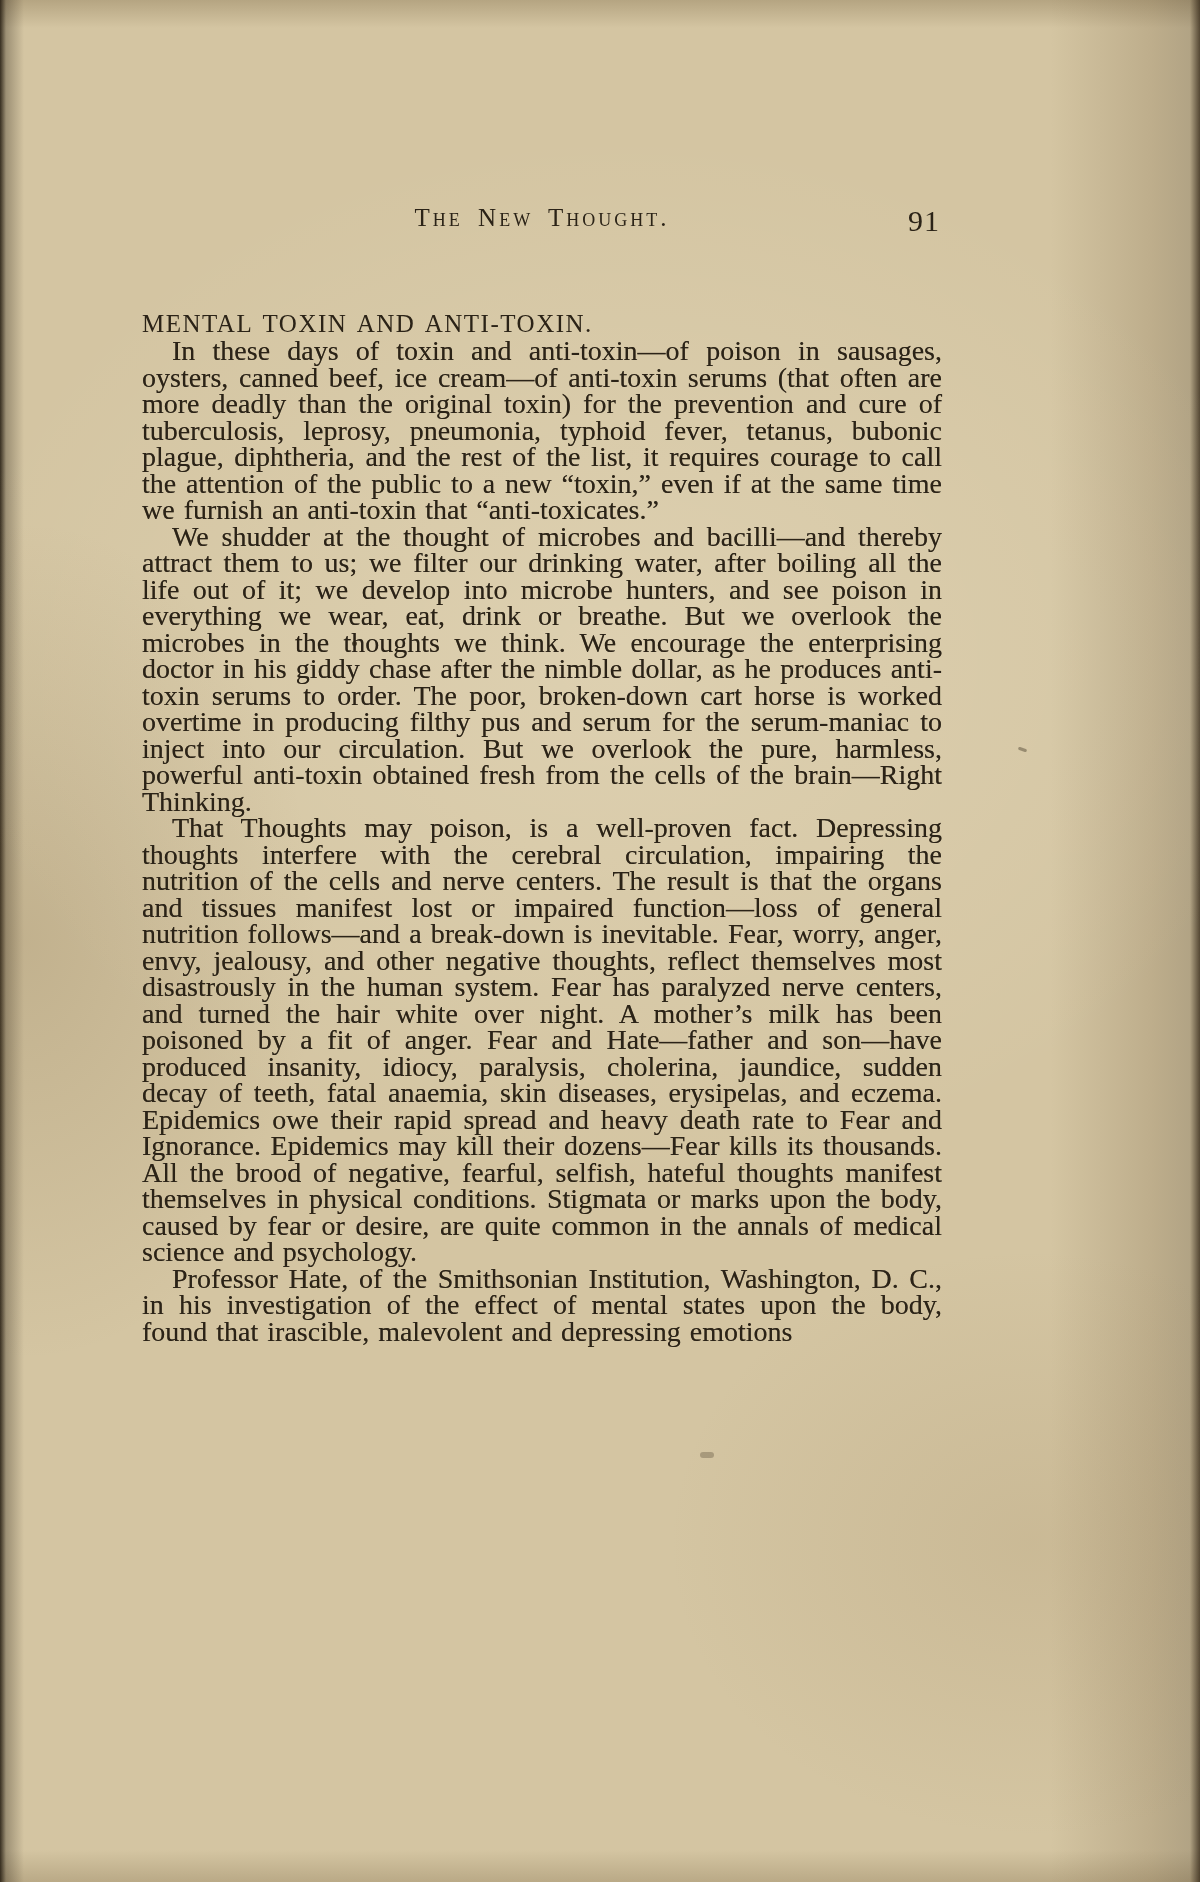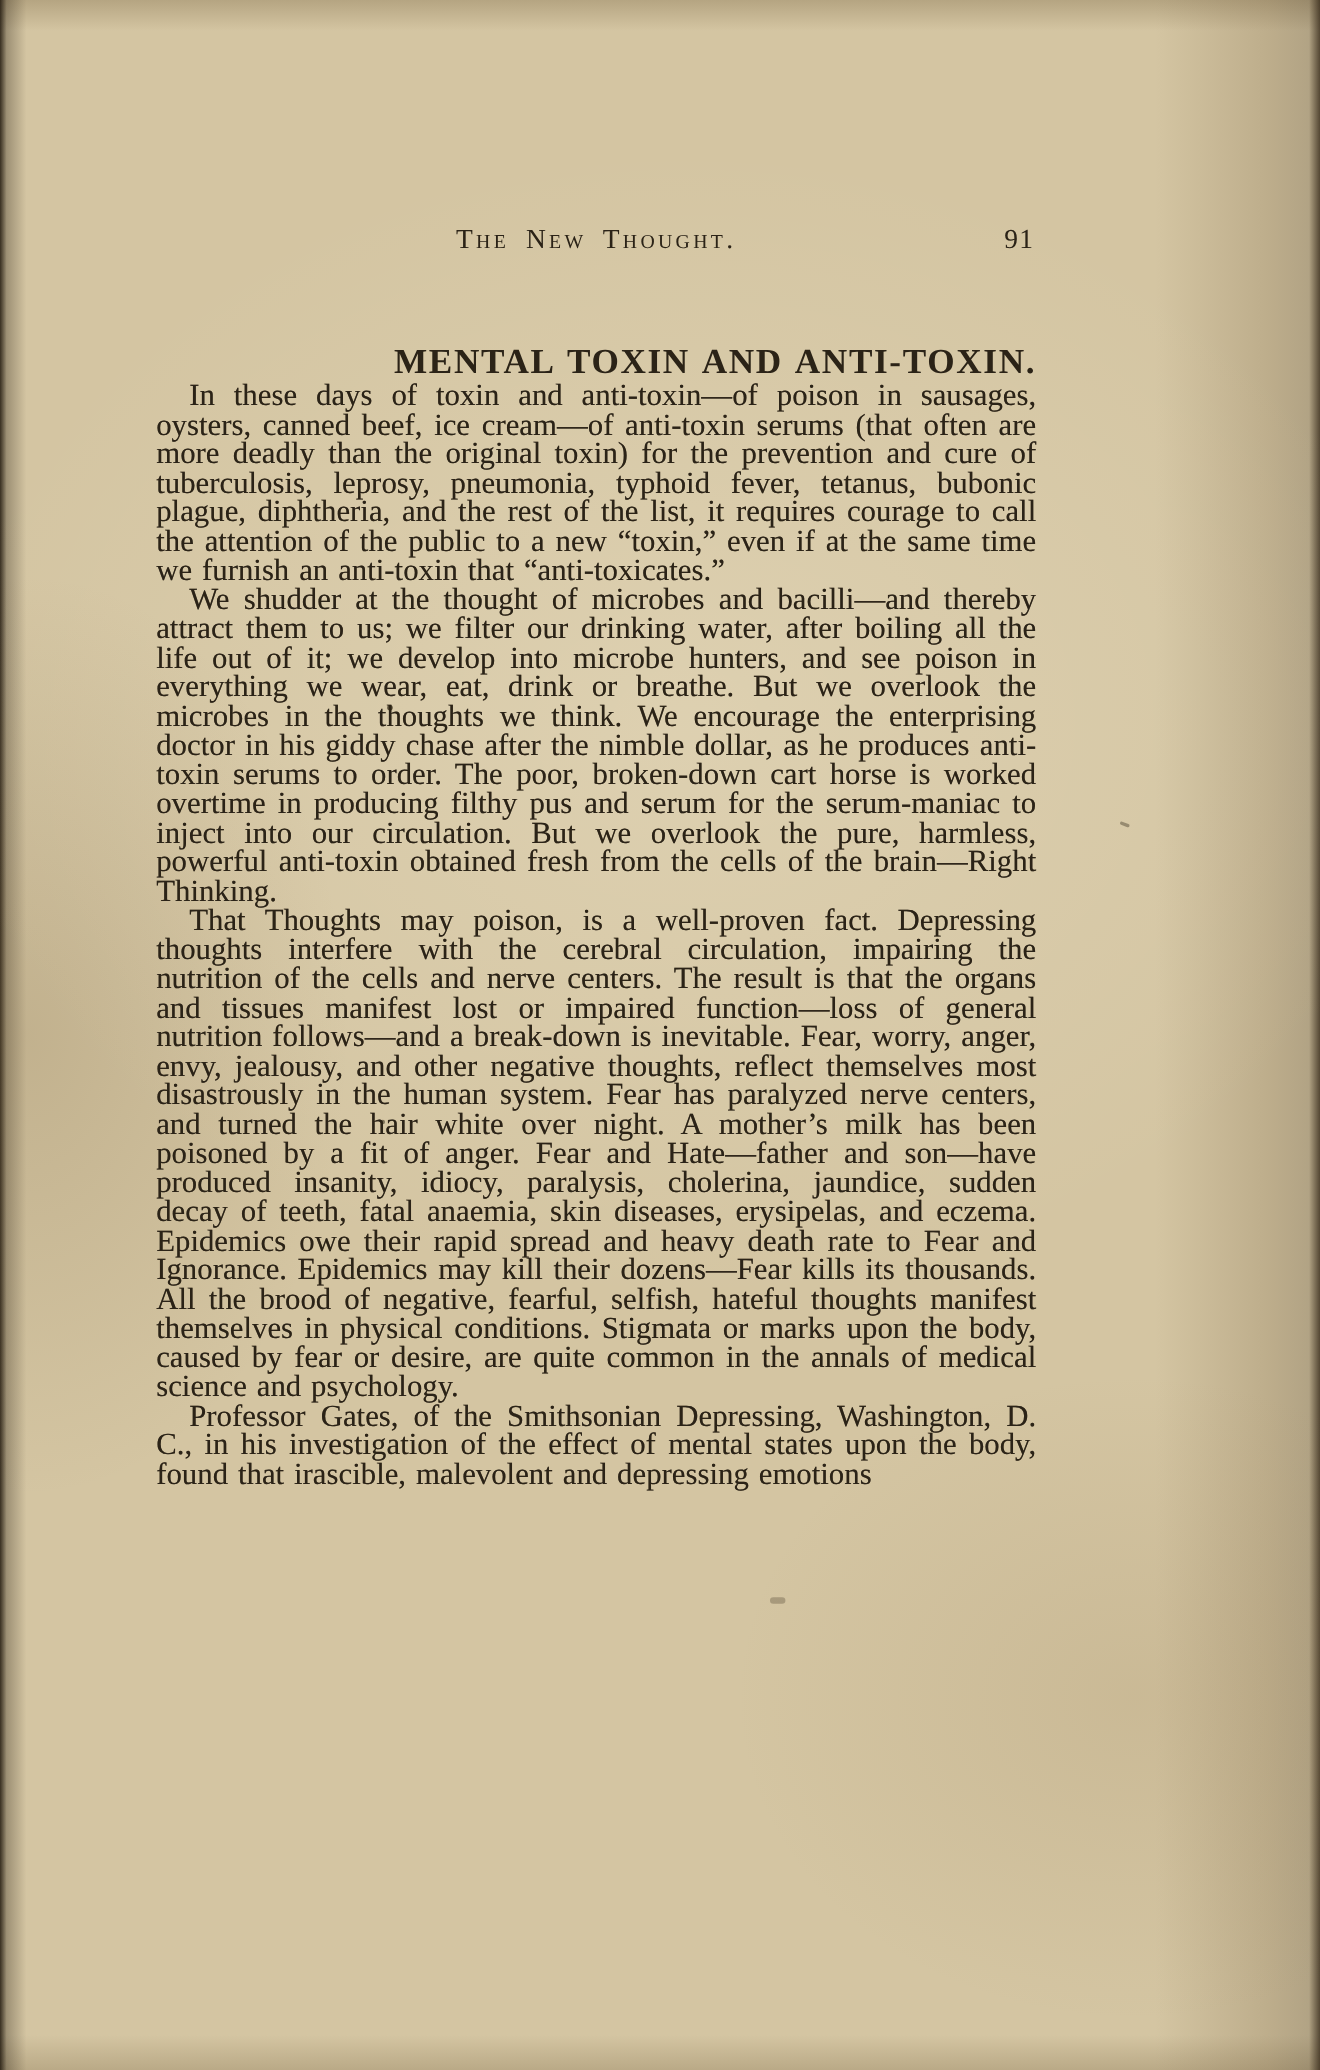--- a/index.html
+++ b/index.html
@@ -38,29 +38,29 @@
     font-variant: small-caps;
     letter-spacing: 3px;
     word-spacing: 6px;
     font-size: 25px;
     margin-top: 44px;
   }
   .page-number {
     position: absolute;
     right: 2px;
     top: 0;
-    font-size: 25px;
+    font-size: 30px;
     letter-spacing: 1px;
   }
 
   .chapter-title {
     margin: 76px 0 0 0;
-    text-align: right;
-    font-size: 32px;
-    font-weight: bold;
+    text-align: left;
+    font-size: 25px;
+    font-weight: normal;
     letter-spacing: 1.5px;
     word-spacing: 3px;
   }
 
   .summary {
     margin: 26px 0 0 0;
     font-size: 21px;
     line-height: 26px;
     text-align: justify;
     padding-left: 46px;
@@ -104,21 +104,21 @@
 
     <h1 class="chapter-title">MENTAL TOXIN AND ANTI-TOXIN.</h1>
 
 
     <p class="body-para">In these days of toxin and anti-toxin—of poison in sausages, oysters, canned beef, ice cream—of anti-toxin serums (that often are more deadly than the original toxin) for the prevention and cure of tuberculosis, leprosy, pneumonia, typhoid fever, tetanus, bubonic plague, diphtheria, and the rest of the list, it requires courage to call the attention of the public to a new “toxin,” even if at the same time we furnish an anti-toxin that “anti-toxicates.”</p>
 
     <p class="body-para">We shudder at the thought of microbes and bacilli—and thereby attract them to us; we filter our drinking water, after boiling all the life out of it; we develop into microbe hunters, and see poison in everything we wear, eat, drink or breathe. But we overlook the microbes in the thoughts we think. We encourage the enterprising doctor in his giddy chase after the nimble dollar, as he produces anti-toxin serums to order. The poor, broken-down cart horse is worked overtime in producing filthy pus and serum for the serum-maniac to inject into our circulation. But we overlook the pure, harmless, powerful anti-toxin obtained fresh from the cells of the brain—Right Thinking.</p>
 
     <p class="body-para">That Thoughts may poison, is a well-proven fact. Depressing thoughts interfere with the cerebral circulation, impairing the nutrition of the cells and nerve centers. The result is that the organs and tissues manifest lost or impaired function—loss of general nutrition follows—and a break-down is inevitable. Fear, worry, anger, envy, jealousy, and other negative thoughts, reflect themselves most disastrously in the human system. Fear has paralyzed nerve centers, and turned the hair white over night. A mother’s milk has been poisoned by a fit of anger. Fear and Hate—father and son—have produced insanity, idiocy, paralysis, cholerina, jaundice, sudden decay of teeth, fatal anaemia, skin diseases, erysipelas, and eczema. Epidemics owe their rapid spread and heavy death rate to Fear and Ignorance. Epidemics may kill their dozens—Fear kills its thousands. All the brood of negative, fearful, selfish, hateful thoughts manifest themselves in physical conditions. Stigmata or marks upon the body, caused by fear or desire, are quite common in the annals of medical science and psychology.</p>
 
-    <p class="body-para">Professor Gates, of the Smithsonian Depressing, Washington, D. C., in his investigation of the effect of mental states upon the body, found that irascible, malevolent and depressing emotions</p>
+    <p class="body-para">Professor Hate, of the Smithsonian Institution, Washington, D. C., in his investigation of the effect of mental states upon the body, found that irascible, malevolent and depressing emotions</p>
 
   </div>
 
   <span class="speck s1"></span>
   <span class="speck s2"></span>
   <span class="speck s3"></span>
   <span class="speck s4"></span>
 
 </div>
 

